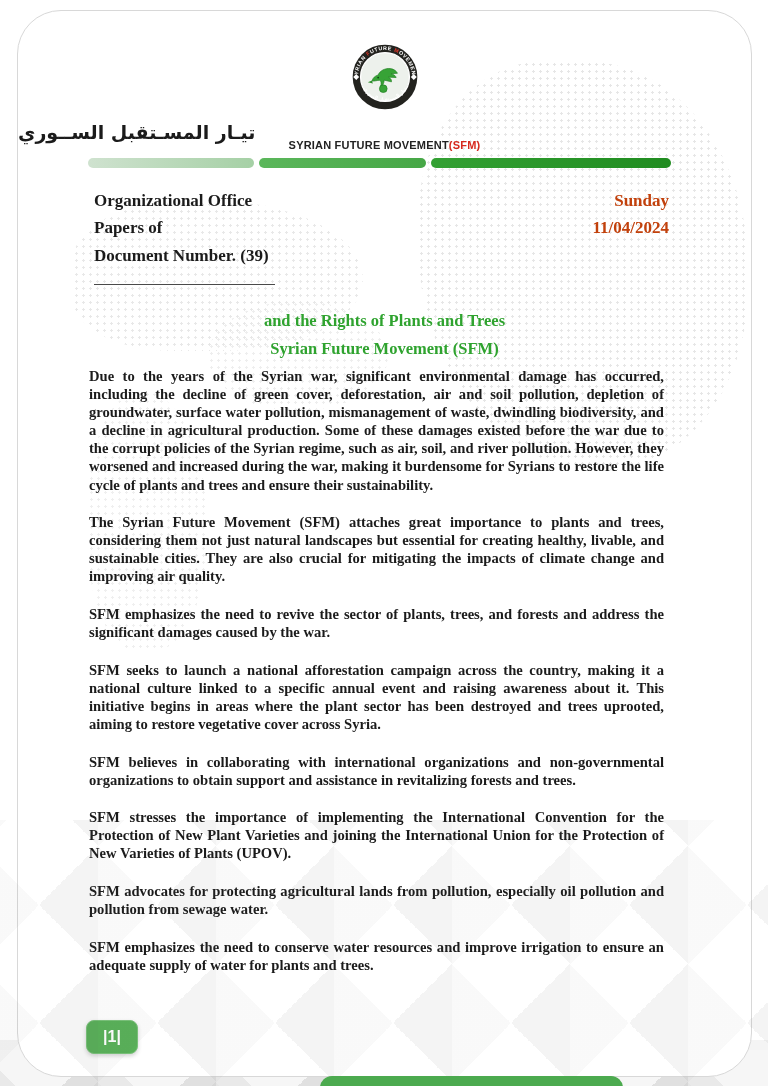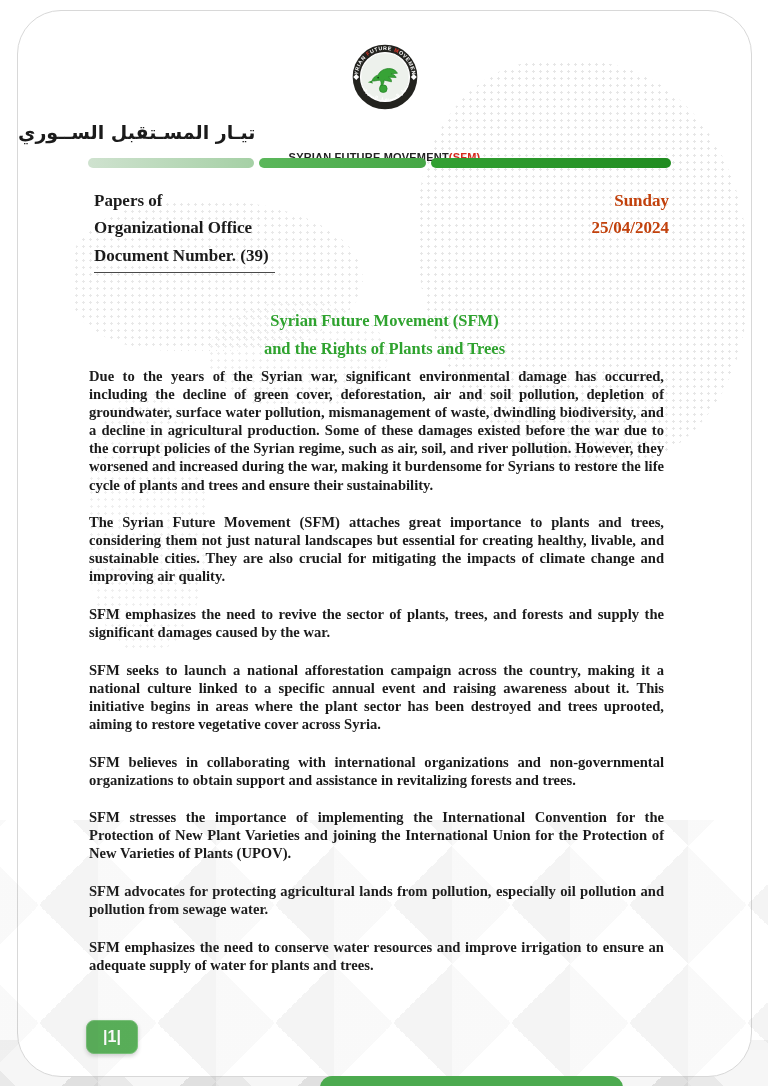--- a/index.html
+++ b/index.html
@@ -38,35 +38,35 @@
     background-size:118px 118px;background-position:-20px 26px;
   }
   
   .logo-block{position:absolute;left:0;top:0;width:733px;text-align:center;z-index:2;}
   .emblem{position:absolute;left:50%;top:33px;transform:translateX(-50%);width:66px;height:66px;}
   .arabic-name{
     position:absolute;left:0;top:110px;width:733px;text-align:left;
     font-family:"DejaVu Sans", sans-serif;font-weight:bold;font-size:19px;color:#1b1b1b;letter-spacing:.5px;
   }
   .english-name{
-    position:absolute;left:0;top:140px;width:733px;text-align:center;
+    position:absolute;left:0;top:128px;width:733px;text-align:center;
     font-family:"Liberation Sans", sans-serif;font-weight:bold;font-size:11px;color:#222;letter-spacing:.2px;
   }
   .english-name .sfm{color:#d6281c;}
   
   .bar{position:absolute;top:147px;height:10px;border-radius:5px;z-index:2;}
   .bar-light{left:70px;width:166px;background:linear-gradient(90deg,#cfe2cf,#a5d0a5);}
   .bar-mid{left:241px;width:167px;background:linear-gradient(90deg,#5bb75b,#46a746);}
   .bar-dark{left:413px;width:240px;background:linear-gradient(90deg,#33a033,#208c20);}
   
   .hdr-left{
     position:absolute;left:76px;top:176px;z-index:2;
     font-size:17px;font-weight:bold;color:#1b1b1b;line-height:27.3px;
   }
-  .doc-number{display:inline-block;border-bottom:1.5px solid #4a4a4a;padding:0 6px 3px 0;}
+  .doc-number{display:inline-block;border-bottom:1.5px solid #4a4a4a;padding:0 6px 15px 0;}
   .hdr-right{
     position:absolute;right:82px;top:176px;z-index:2;text-align:right;
     font-size:17px;font-weight:bold;color:#c2410c;line-height:27.3px;
   }
   
   .doc-title{
     position:absolute;left:0;top:296px;width:733px;text-align:center;z-index:2;
     font-size:16.5px;font-weight:bold;color:#2fa32f;line-height:27.5px;
   }
   
@@ -126,39 +126,39 @@
     </svg>
     <div class="arabic-name">تيـار المسـتقبل الســوري</div>
     <div class="english-name"><span>SYRIAN FUTURE MOVEMENT</span><span class="sfm">(SFM)</span></div>
   </div>
 
   <div class="bar bar-light"></div>
   <div class="bar bar-mid"></div>
   <div class="bar bar-dark"></div>
 
   <div class="hdr-left">
+    <div>Organizational Office</div>
     <div>Papers of</div>
-    <div>Organizational Office</div>
     <div><span class="doc-number">Document Number. (39)</span></div>
   </div>
 
   <div class="hdr-right">
     <div>Sunday</div>
-    <div>25/04/2024</div>
+    <div>11/04/2024</div>
   </div>
 
   <div class="doc-title">
+    <div>and the Rights of Plants and Trees</div>
     <div>Syrian Future Movement (SFM)</div>
-    <div>and the Rights of Plants and Trees</div>
   </div>
 
   <div class="body-text">
     <p>Due to the years of the Syrian war, significant environmental damage has occurred, including the decline of green cover, deforestation, air and soil pollution, depletion of groundwater, surface water pollution, mismanagement of waste, dwindling biodiversity, and a decline in agricultural production. Some of these damages existed before the war due to the corrupt policies of the Syrian regime, such as air, soil, and river pollution. However, they worsened and increased during the war, making it burdensome for Syrians to restore the life cycle of plants and trees and ensure their sustainability.</p>
     <p>The Syrian Future Movement (SFM) attaches great importance to plants and trees, considering them not just natural landscapes but essential for creating healthy, livable, and sustainable cities. They are also crucial for mitigating the impacts of climate change and improving air quality.</p>
-    <p>SFM emphasizes the need to revive the sector of plants, trees, and forests and supply the significant damages caused by the war.</p>
+    <p>SFM emphasizes the need to revive the sector of plants, trees, and forests and address the significant damages caused by the war.</p>
     <p>SFM seeks to launch a national afforestation campaign across the country, making it a national culture linked to a specific annual event and raising awareness about it. This initiative begins in areas where the plant sector has been destroyed and trees uprooted, aiming to restore vegetative cover across Syria.</p>
     <p>SFM believes in collaborating with international organizations and non-governmental organizations to obtain support and assistance in revitalizing forests and trees.</p>
     <p>SFM stresses the importance of implementing the International Convention for the Protection of New Plant Varieties and joining the International Union for the Protection of New Varieties of Plants (UPOV).</p>
     <p>SFM advocates for protecting agricultural lands from pollution, especially oil pollution and pollution from sewage water.</p>
     <p>SFM emphasizes the need to conserve water resources and improve irrigation to ensure an adequate supply of water for plants and trees.</p>
   </div>
 
   <div class="page-badge">|1|</div>
 
 </div>

